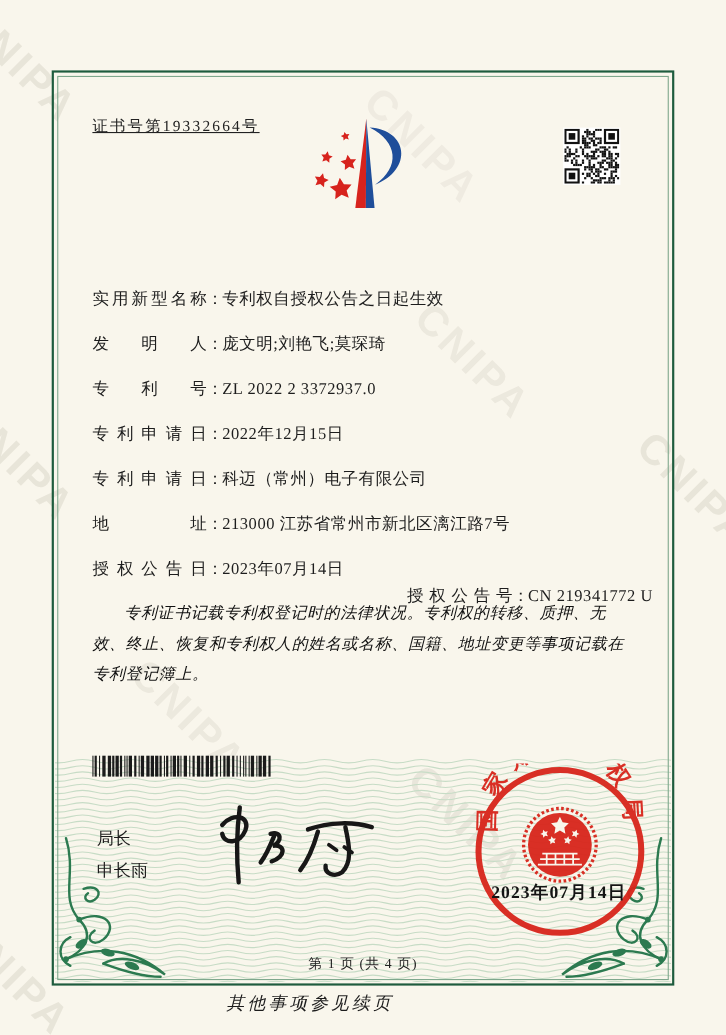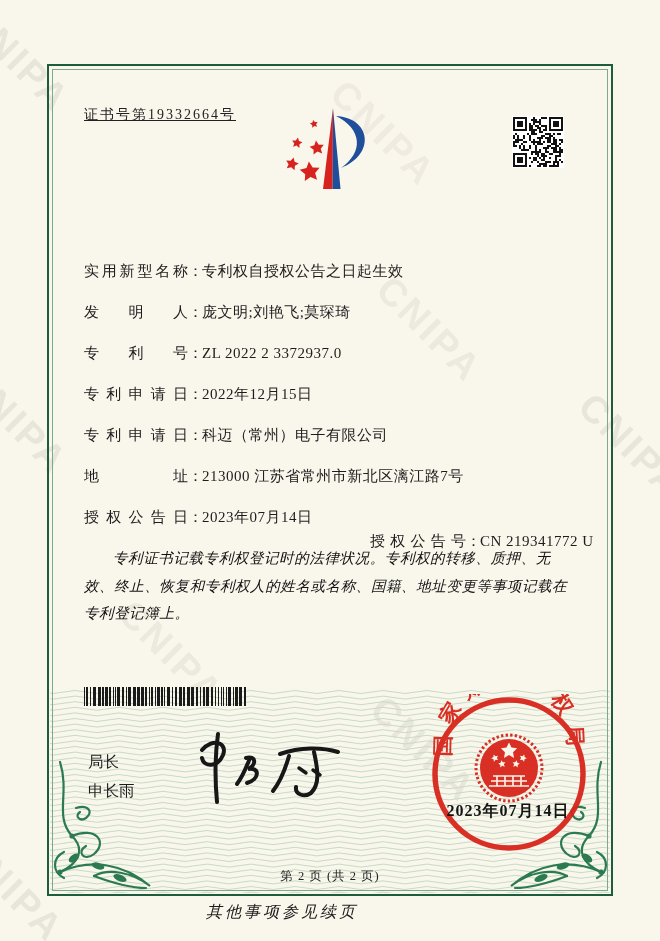--- a/index.html
+++ b/index.html
@@ -503,16 +503,16 @@
         <use href="#sealstar" transform="translate(94,64) scale(0.38) rotate(20)"></use>
       </g>
       <g stroke="#f9f6ec" stroke-width="1.6" fill="none">
         <path d="M64,82 h32 M62,87 h36 M60,92 h40"></path>
         <path d="M68,82 v10 M76,82 v10 M84,82 v10 M92,82 v10"></path>
       </g>
     </g>
   </svg>
   <div id="sealdate">2023年07月14日</div>
 
-  <div id="pageno">第 2 页 (共 2 页)</div>
+  <div id="pageno">第 1 页 (共 4 页)</div>
   <div id="contnote">其他事项参见续页</div>
 
 </div>
 
 </body></html>

